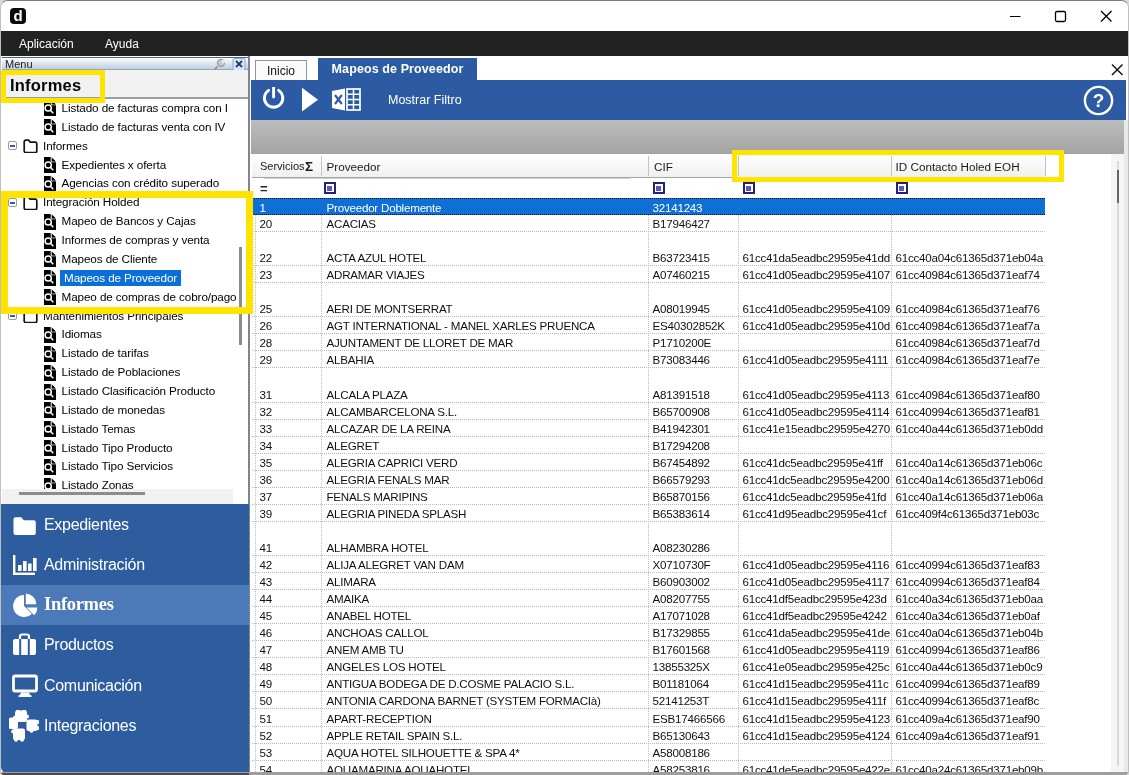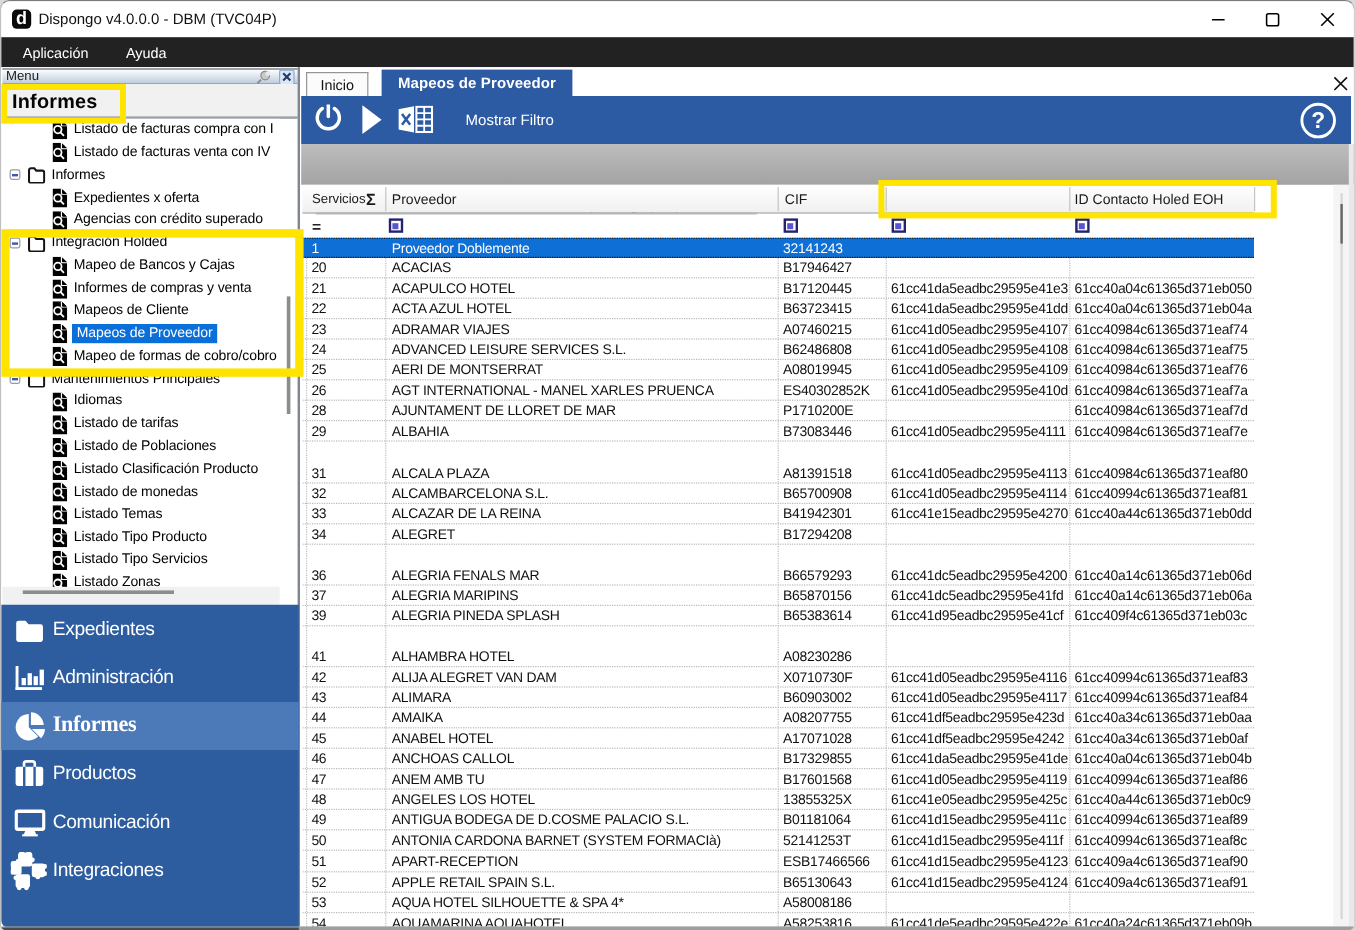--- a/index.html
+++ b/index.html
@@ -66,21 +66,20 @@
 .rstrip{position:absolute;left:1110px;top:153px;width:13px;height:618px;background:#f5f5f5;}
 .redge{position:absolute;left:1123px;top:119px;width:6px;height:652px;background:#e9e9e9;}
 .bstrip{position:absolute;left:0;top:771px;width:1129px;height:4px;background:#9e9e9e;}
 .bstripL{position:absolute;left:0;top:772px;width:248px;height:3px;background:#4a4a4a;}
 
 .ybox{position:absolute;border:5px solid #ffe400;z-index:50;}
 </style></head><body>
 <div class="win">
 <div class="titlebar">
       <div class="appicon">d</div>
-      <div class="title-text">Dispongo v4.0.0.0 - DBM (TVC04P)</div>
       <svg class="abs" style="left:1004px;top:0px" width="120" height="30">
         <line x1="5" y1="15.5" x2="15.5" y2="15.5" stroke="#000" stroke-width="1.2"></line>
         <rect x="50.5" y="10.5" width="10" height="10" rx="1.5" fill="none" stroke="#000" stroke-width="1.3"></rect>
         <line x1="96" y1="10" x2="106.5" y2="20.5" stroke="#000" stroke-width="1.3"></line>
         <line x1="106.5" y1="10" x2="96" y2="20.5" stroke="#000" stroke-width="1.3"></line>
       </svg>
     </div>
     <div class="menubar">
       <span style="left:18px">Aplicación</span>
       <span style="left:104px">Ayuda</span>
@@ -177,21 +176,21 @@
           <line x1="7.4" y1="10.3" x2="10.3" y2="13.3" stroke="#fff" stroke-width="1.5"></line>
         </svg>
         <div class="titem tsel" style="left:58px;top:171.2px;height:16px;line-height:16px">Mapeos de Proveedor</div>
         <svg class="abs" style="left:41px;top:190.1px" width="13" height="16" viewBox="0 0 13 16">
           <path d="M1,0 H8.2 L13,4.8 V16 H1 Z" fill="#000"></path>
           <path d="M8.2,0 V4.8 H13" fill="none" stroke="#fff" stroke-width="1"></path>
           <path d="M9.1,0.9 L12.8,4.6 H9.1 Z" fill="#000"></path>
           <circle cx="5.2" cy="8" r="3.1" fill="none" stroke="#fff" stroke-width="1.5"></circle>
           <line x1="7.4" y1="10.3" x2="10.3" y2="13.3" stroke="#fff" stroke-width="1.5"></line>
         </svg>
-        <div class="titem" style="left:59.5px;top:190.6px">Mapeo de formas de cobro/cobro</div>
+        <div class="titem" style="left:59.5px;top:190.6px">Mapeo de compras de cobro/pago</div>
         <div class="texp" style="left:6px;top:212.0px">
           <i></i>
         </div>
         <svg class="abs" style="left:21px;top:210.0px" width="15" height="14" viewBox="0 0 15 14">
           <path d="M1.2,12 V2.8 A1.6,1.6 0 0 1 2.8,1.2 H5.6 L7.2,3.2 H12.2 A1.6,1.6 0 0 1 13.8,4.8 V12 A1.6,1.6 0 0 1 12.2,13.6 H2.8 A1.6,1.6 0 0 1 1.2,12 Z" fill="#fff" stroke="#151515" stroke-width="1.7"></path>
         </svg>
         <div class="titem" style="left:41px;top:209.5px">Mantenimientos Principales</div>
         <svg class="abs" style="left:41px;top:227.8px" width="13" height="16" viewBox="0 0 13 16">
           <path d="M1,0 H8.2 L13,4.8 V16 H1 Z" fill="#000"></path>
           <path d="M8.2,0 V4.8 H13" fill="none" stroke="#fff" stroke-width="1"></path>
@@ -404,48 +403,34 @@
       <div class="grow gsel" style="top:0.00px">
         <span style="left:7.5px">1</span>
         <span style="left:74.5px">Proveedor Doblemente</span>
         <span style="left:400.5px">32141243</span>
       </div>
       <div class="grow" style="top:17.05px">
         <span style="left:7.5px">20</span>
         <span style="left:74.5px">ACACIAS</span>
         <span style="left:400.5px">B17946427</span>
       </div>
-      <div class="grow" style="top:34.10px">
-        <span style="left:7.5px">21</span>
-        <span style="left:74.5px">ACAPULCO HOTEL</span>
-        <span style="left:400.5px">B17120445</span>
-        <span style="left:490.5px">61cc41da5eadbc29595e41e3</span>
-        <span style="left:643.5px">61cc40a04c61365d371eb050</span>
-      </div>
       <div class="grow" style="top:51.15px">
         <span style="left:7.5px">22</span>
         <span style="left:74.5px">ACTA AZUL HOTEL</span>
         <span style="left:400.5px">B63723415</span>
         <span style="left:490.5px">61cc41da5eadbc29595e41dd</span>
         <span style="left:643.5px">61cc40a04c61365d371eb04a</span>
       </div>
       <div class="grow" style="top:68.20px">
         <span style="left:7.5px">23</span>
         <span style="left:74.5px">ADRAMAR VIAJES</span>
         <span style="left:400.5px">A07460215</span>
         <span style="left:490.5px">61cc41d05eadbc29595e4107</span>
         <span style="left:643.5px">61cc40984c61365d371eaf74</span>
       </div>
-      <div class="grow" style="top:85.25px">
-        <span style="left:7.5px">24</span>
-        <span style="left:74.5px">ADVANCED LEISURE SERVICES S.L.</span>
-        <span style="left:400.5px">B62486808</span>
-        <span style="left:490.5px">61cc41d05eadbc29595e4108</span>
-        <span style="left:643.5px">61cc40984c61365d371eaf75</span>
-      </div>
       <div class="grow" style="top:102.30px">
         <span style="left:7.5px">25</span>
         <span style="left:74.5px">AERI DE MONTSERRAT</span>
         <span style="left:400.5px">A08019945</span>
         <span style="left:490.5px">61cc41d05eadbc29595e4109</span>
         <span style="left:643.5px">61cc40984c61365d371eaf76</span>
       </div>
       <div class="grow" style="top:119.35px">
         <span style="left:7.5px">26</span>
         <span style="left:74.5px">AGT INTERNATIONAL - MANEL XARLES PRUENCA</span>
@@ -485,30 +470,37 @@
         <span style="left:74.5px">ALCAZAR DE LA REINA</span>
         <span style="left:400.5px">B41942301</span>
         <span style="left:490.5px">61cc41e15eadbc29595e4270</span>
         <span style="left:643.5px">61cc40a44c61365d371eb0dd</span>
       </div>
       <div class="grow" style="top:238.70px">
         <span style="left:7.5px">34</span>
         <span style="left:74.5px">ALEGRET</span>
         <span style="left:400.5px">B17294208</span>
       </div>
+      <div class="grow" style="top:255.75px">
+        <span style="left:7.5px">35</span>
+        <span style="left:74.5px">ALEGRIA CAPRICI VERD</span>
+        <span style="left:400.5px">B67454892</span>
+        <span style="left:490.5px">61cc41dc5eadbc29595e41ff</span>
+        <span style="left:643.5px">61cc40a14c61365d371eb06c</span>
+      </div>
       <div class="grow" style="top:272.80px">
         <span style="left:7.5px">36</span>
         <span style="left:74.5px">ALEGRIA FENALS MAR</span>
         <span style="left:400.5px">B66579293</span>
         <span style="left:490.5px">61cc41dc5eadbc29595e4200</span>
         <span style="left:643.5px">61cc40a14c61365d371eb06d</span>
       </div>
       <div class="grow" style="top:289.85px">
         <span style="left:7.5px">37</span>
-        <span style="left:74.5px">ALEGRIA MARIPINS</span>
+        <span style="left:74.5px">FENALS MARIPINS</span>
         <span style="left:400.5px">B65870156</span>
         <span style="left:490.5px">61cc41dc5eadbc29595e41fd</span>
         <span style="left:643.5px">61cc40a14c61365d371eb06a</span>
       </div>
       <div class="grow" style="top:306.90px">
         <span style="left:7.5px">39</span>
         <span style="left:74.5px">ALEGRIA PINEDA SPLASH</span>
         <span style="left:400.5px">B65383614</span>
         <span style="left:490.5px">61cc41d95eadbc29595e41cf</span>
         <span style="left:643.5px">61cc409f4c61365d371eb03c</span>

